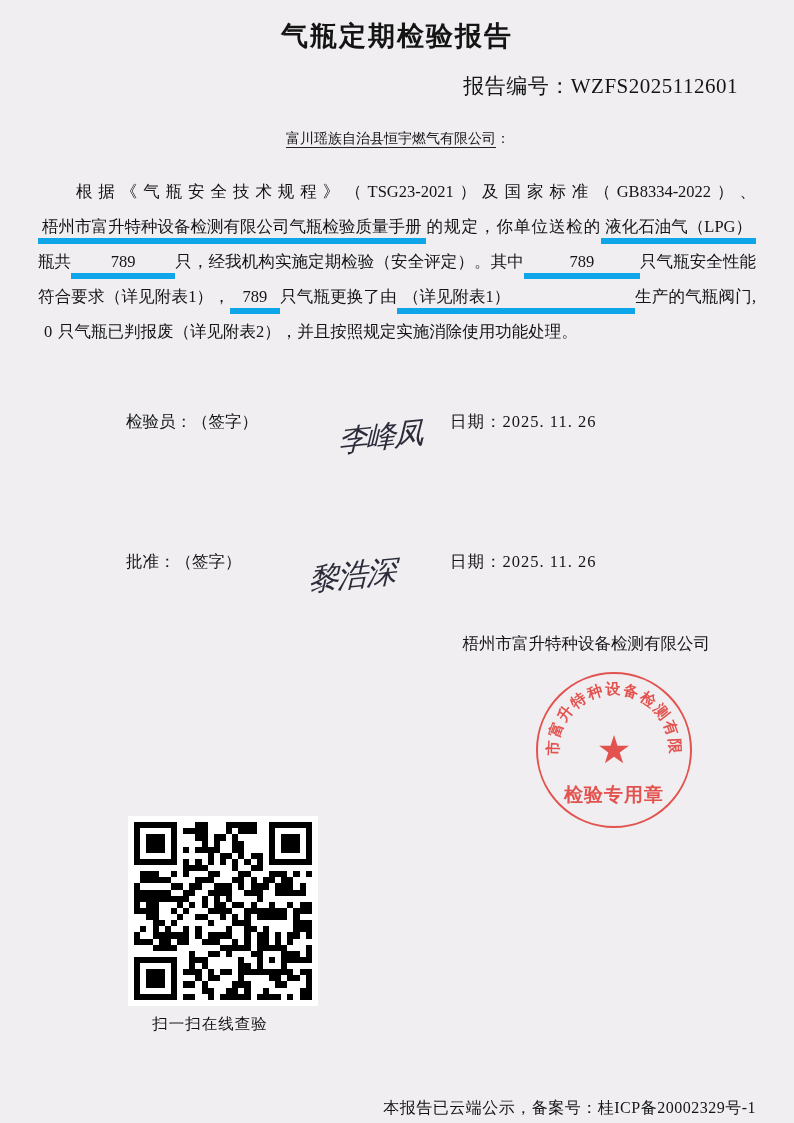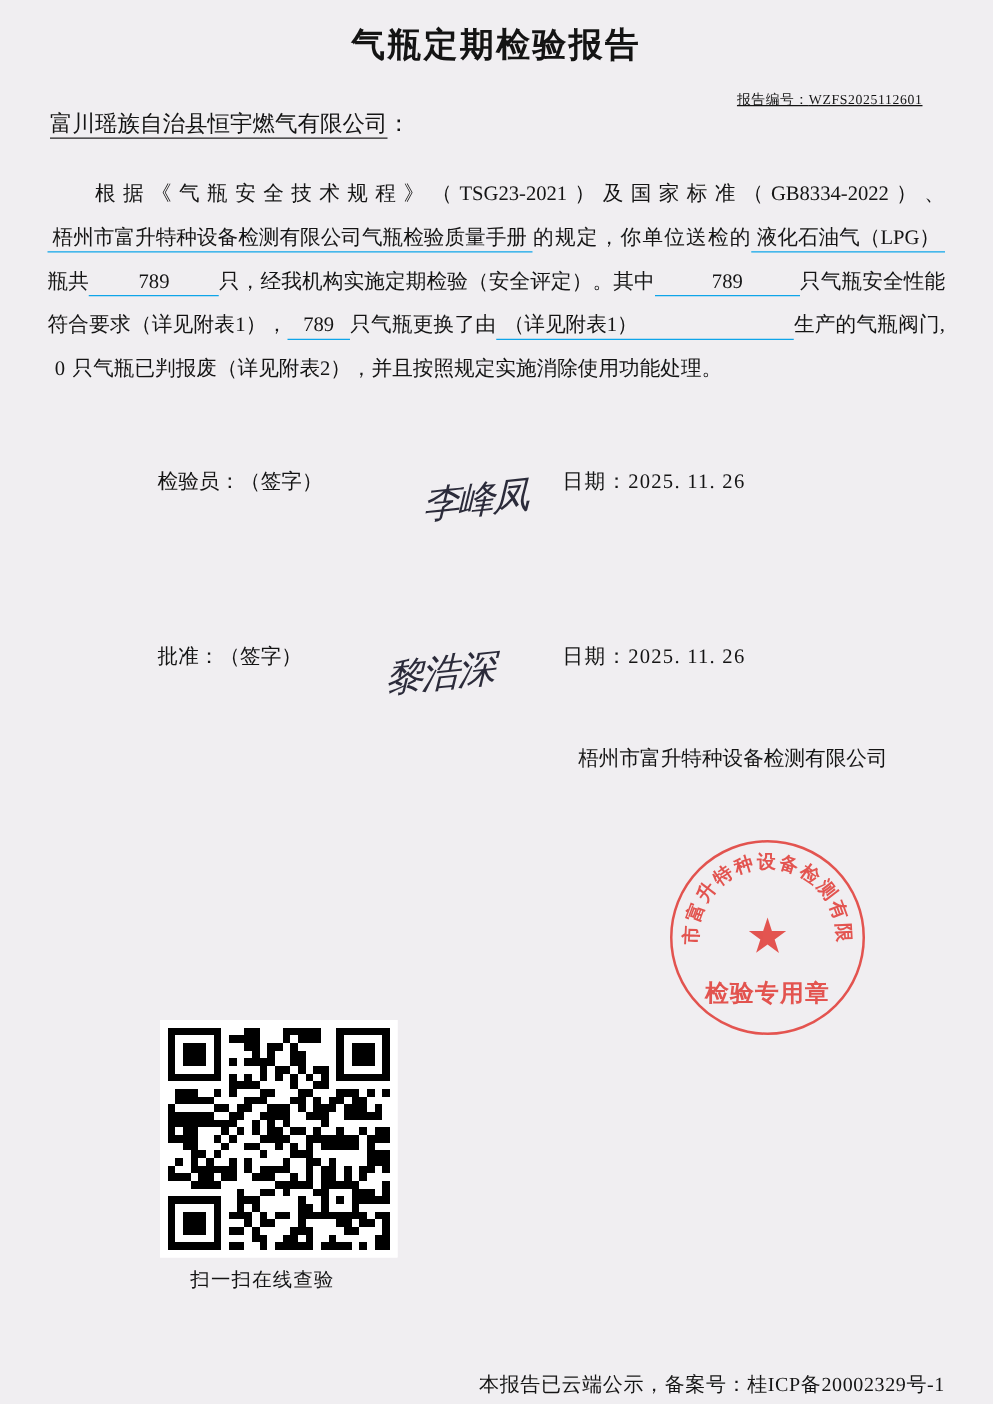--- a/index.html
+++ b/index.html
@@ -26,45 +26,46 @@
     text-align: center;
     font-size: 27px;
     font-weight: bold;
     letter-spacing: 2px;
     margin: 18px 0 0 0;
     font-family: "Liberation Sans", "DejaVu Sans", sans-serif;
   }
   .report-no-row {
     margin-top: 18px;
     text-align: right;
-    font-size: 11px;
+    font-size: 21px;
     padding-right: 18px;
     letter-spacing: 0.5px;
-    text-decoration: underline;
   }
   .addressee {
-    font-size: 18px;
+    margin-top: 30px;
+    font-size: 14px;
     padding-left: 2px;
+    text-align: center;
   }
   .addressee .u {
     border-bottom: 1px solid #222;
     padding-bottom: 1px;
   }
   .body-text {
     margin-top: 26px;
     font-size: 16.5px;
     line-height: 35px;
     text-align: justify;
   }
   .body-text .indent {
     display: inline-block;
     width: 32px;
   }
   .fill {
-    border-bottom: 1px solid #0ea5e9;
+    border-bottom: 6px solid #0ea5e9;
     display: inline-block;
     text-align: center;
     padding: 0 4px;
     line-height: 22px;
   }
   .fill.w-manual { min-width: 300px; text-align: center; }
   .fill.w-gas { min-width: 140px; }
   .fill.w-qty { min-width: 96px; }
   .fill.w-qty2 { min-width: 108px; }
   .fill.w-qty3 { min-width: 42px; text-align: center; }

